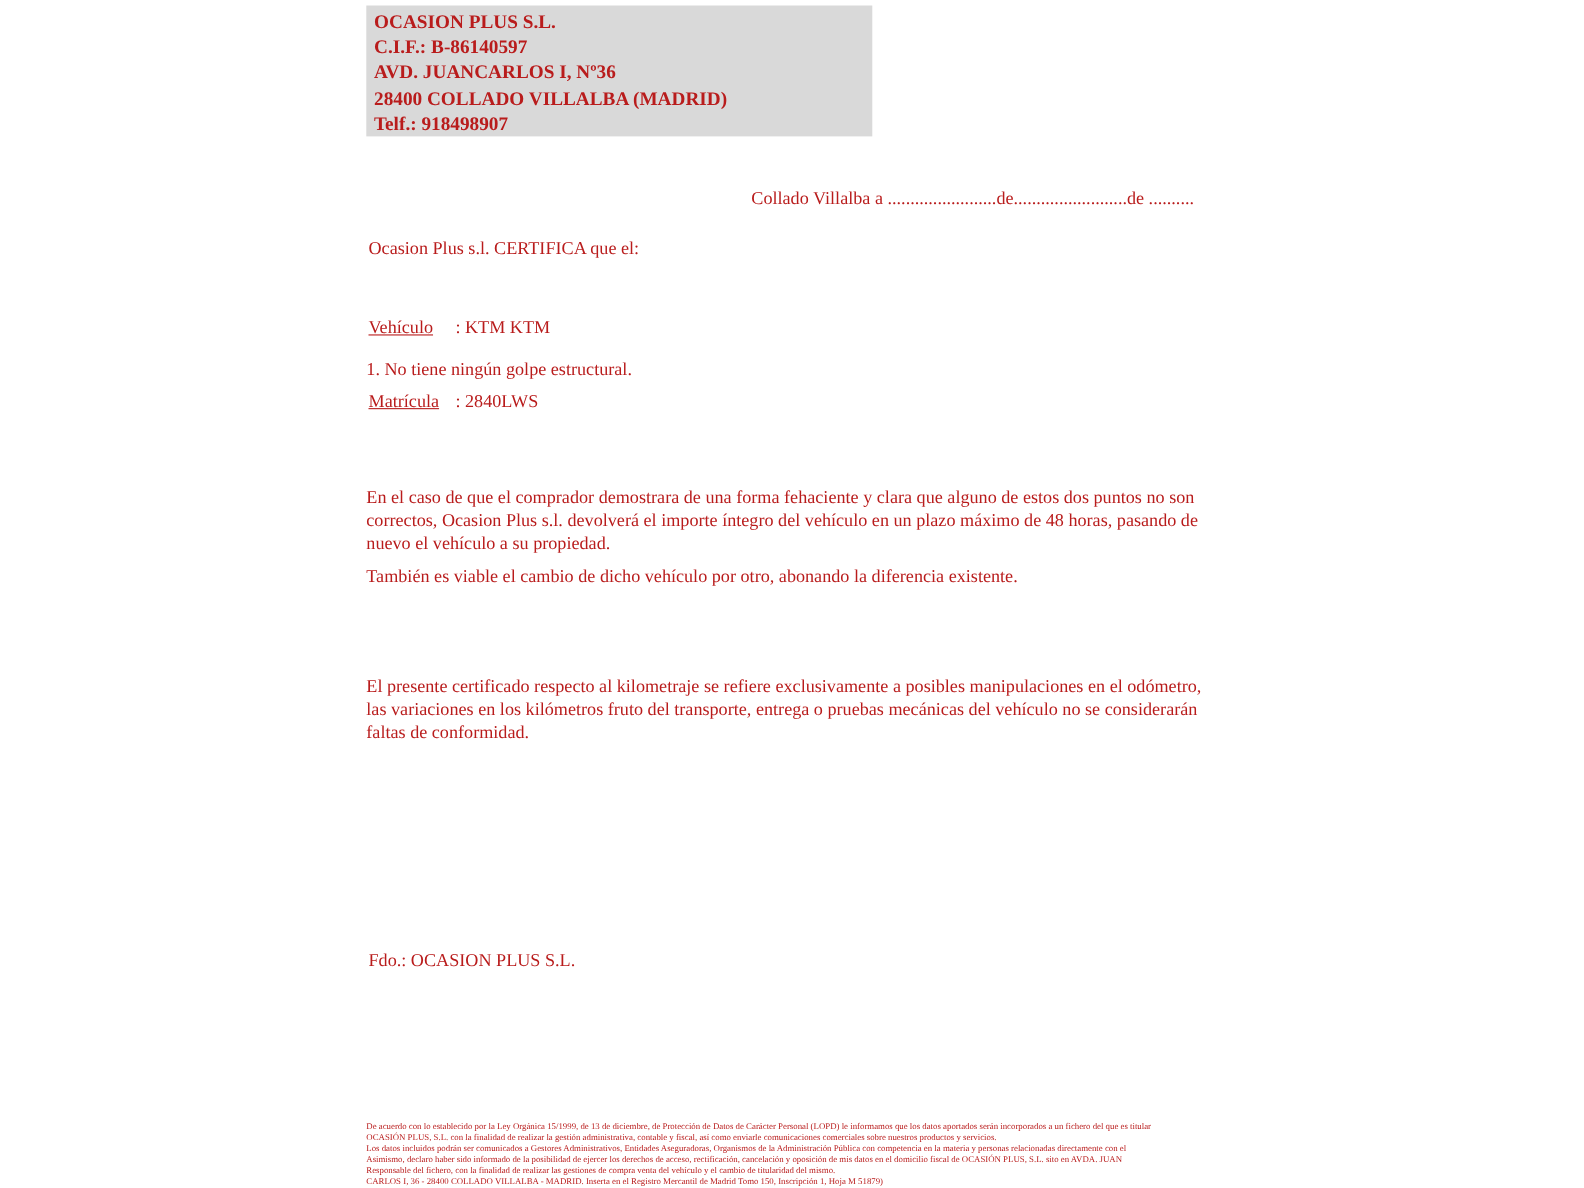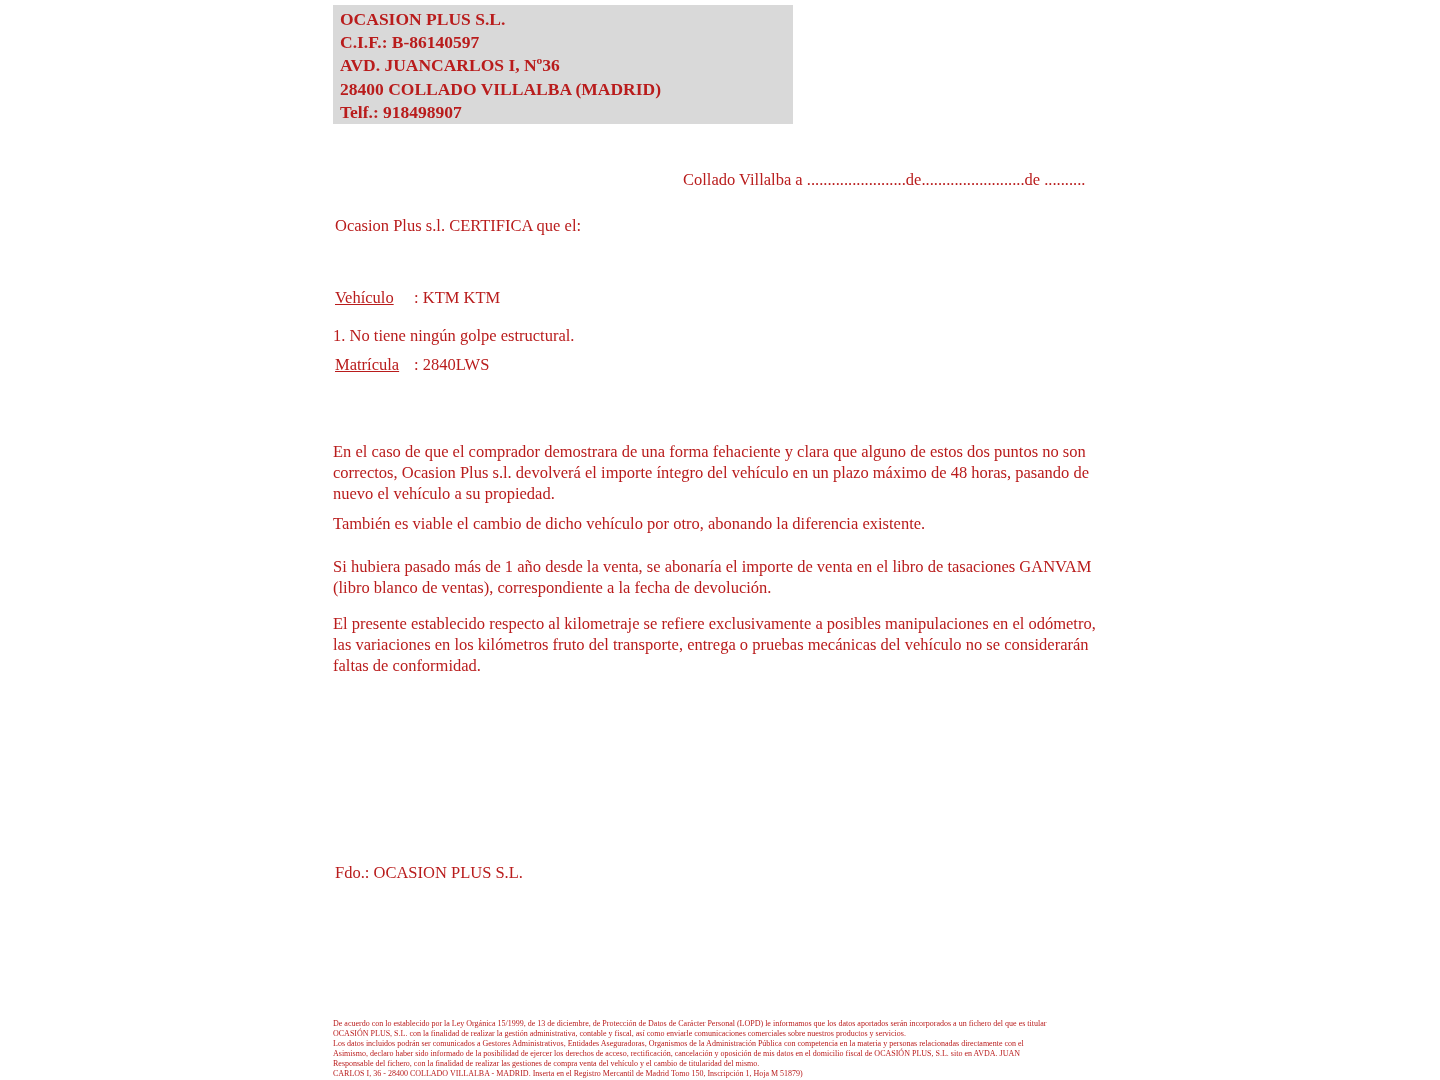--- a/index.html
+++ b/index.html
@@ -114,22 +114,21 @@
     </div>
     <div class="cert-row">
       <span class="cert-label">Matrícula</span><span>: 2840LWS</span>
     </div>
   </div>
 
   <div class="point" style="top:326px;">1. No tiene ningún golpe estructural.</div>
 
   <div class="paragraph" style="top:441px;">En el caso de que el comprador demostrara de una forma fehaciente y clara que alguno de estos dos puntos no son correctos, Ocasion Plus s.l. devolverá el importe íntegro del vehículo en un plazo máximo de 48 horas, pasando de nuevo el vehículo a su propiedad.</div>
   <div class="paragraph" style="top:513px;">También es viable el cambio de dicho vehículo por otro, abonando la diferencia existente.</div>
-  <div class="paragraph" style="top:556px;">Si hubiera pasado más de 1 año desde la venta, se abonaría el importe de venta en el libro de tasaciones GANVAM (libro blanco de ventas), correspondiente a la fecha de devolución.</div>
-  <div class="paragraph" style="top:613px;">El presente establecido respecto al kilometraje se refiere exclusivamente a posibles manipulaciones en el odómetro, las variaciones en los kilómetros fruto del transporte, entrega o pruebas mecánicas del vehículo no se considerarán faltas de conformidad.</div>
+  <div class="paragraph" style="top:613px;">El presente certificado respecto al kilometraje se refiere exclusivamente a posibles manipulaciones en el odómetro, las variaciones en los kilómetros fruto del transporte, entrega o pruebas mecánicas del vehículo no se considerarán faltas de conformidad.</div>
 
   <div class="signature">Fdo.: OCASION PLUS S.L.</div>
 
   <div class="legal-footer">
     <div class="legal-line">De acuerdo con lo establecido por la Ley Orgánica 15/1999, de 13 de diciembre, de Protección de Datos de Carácter Personal (LOPD) le informamos que los datos aportados serán incorporados a un fichero del que es titular</div>
     <div class="legal-line">OCASIÓN PLUS, S.L. con la finalidad de realizar la gestión administrativa, contable y fiscal, así como enviarle comunicaciones comerciales sobre nuestros productos y servicios.</div>
     <div class="legal-line">Los datos incluidos podrán ser comunicados a Gestores Administrativos, Entidades Aseguradoras, Organismos de la Administración Pública con competencia en la materia y personas relacionadas directamente con el</div>
     <div class="legal-line">Asimismo, declaro haber sido informado de la posibilidad de ejercer los derechos de acceso, rectificación, cancelación y oposición de mis datos en el domicilio fiscal de OCASIÓN PLUS, S.L. sito en AVDA. JUAN</div>
     <div class="legal-line">Responsable del fichero, con la finalidad de realizar las gestiones de compra venta del vehículo y el cambio de titularidad del mismo.</div>
     <div class="legal-line">CARLOS I, 36 - 28400 COLLADO VILLALBA - MADRID. Inserta en el Registro Mercantil de Madrid Tomo 150, Inscripción 1, Hoja M 51879)</div>

